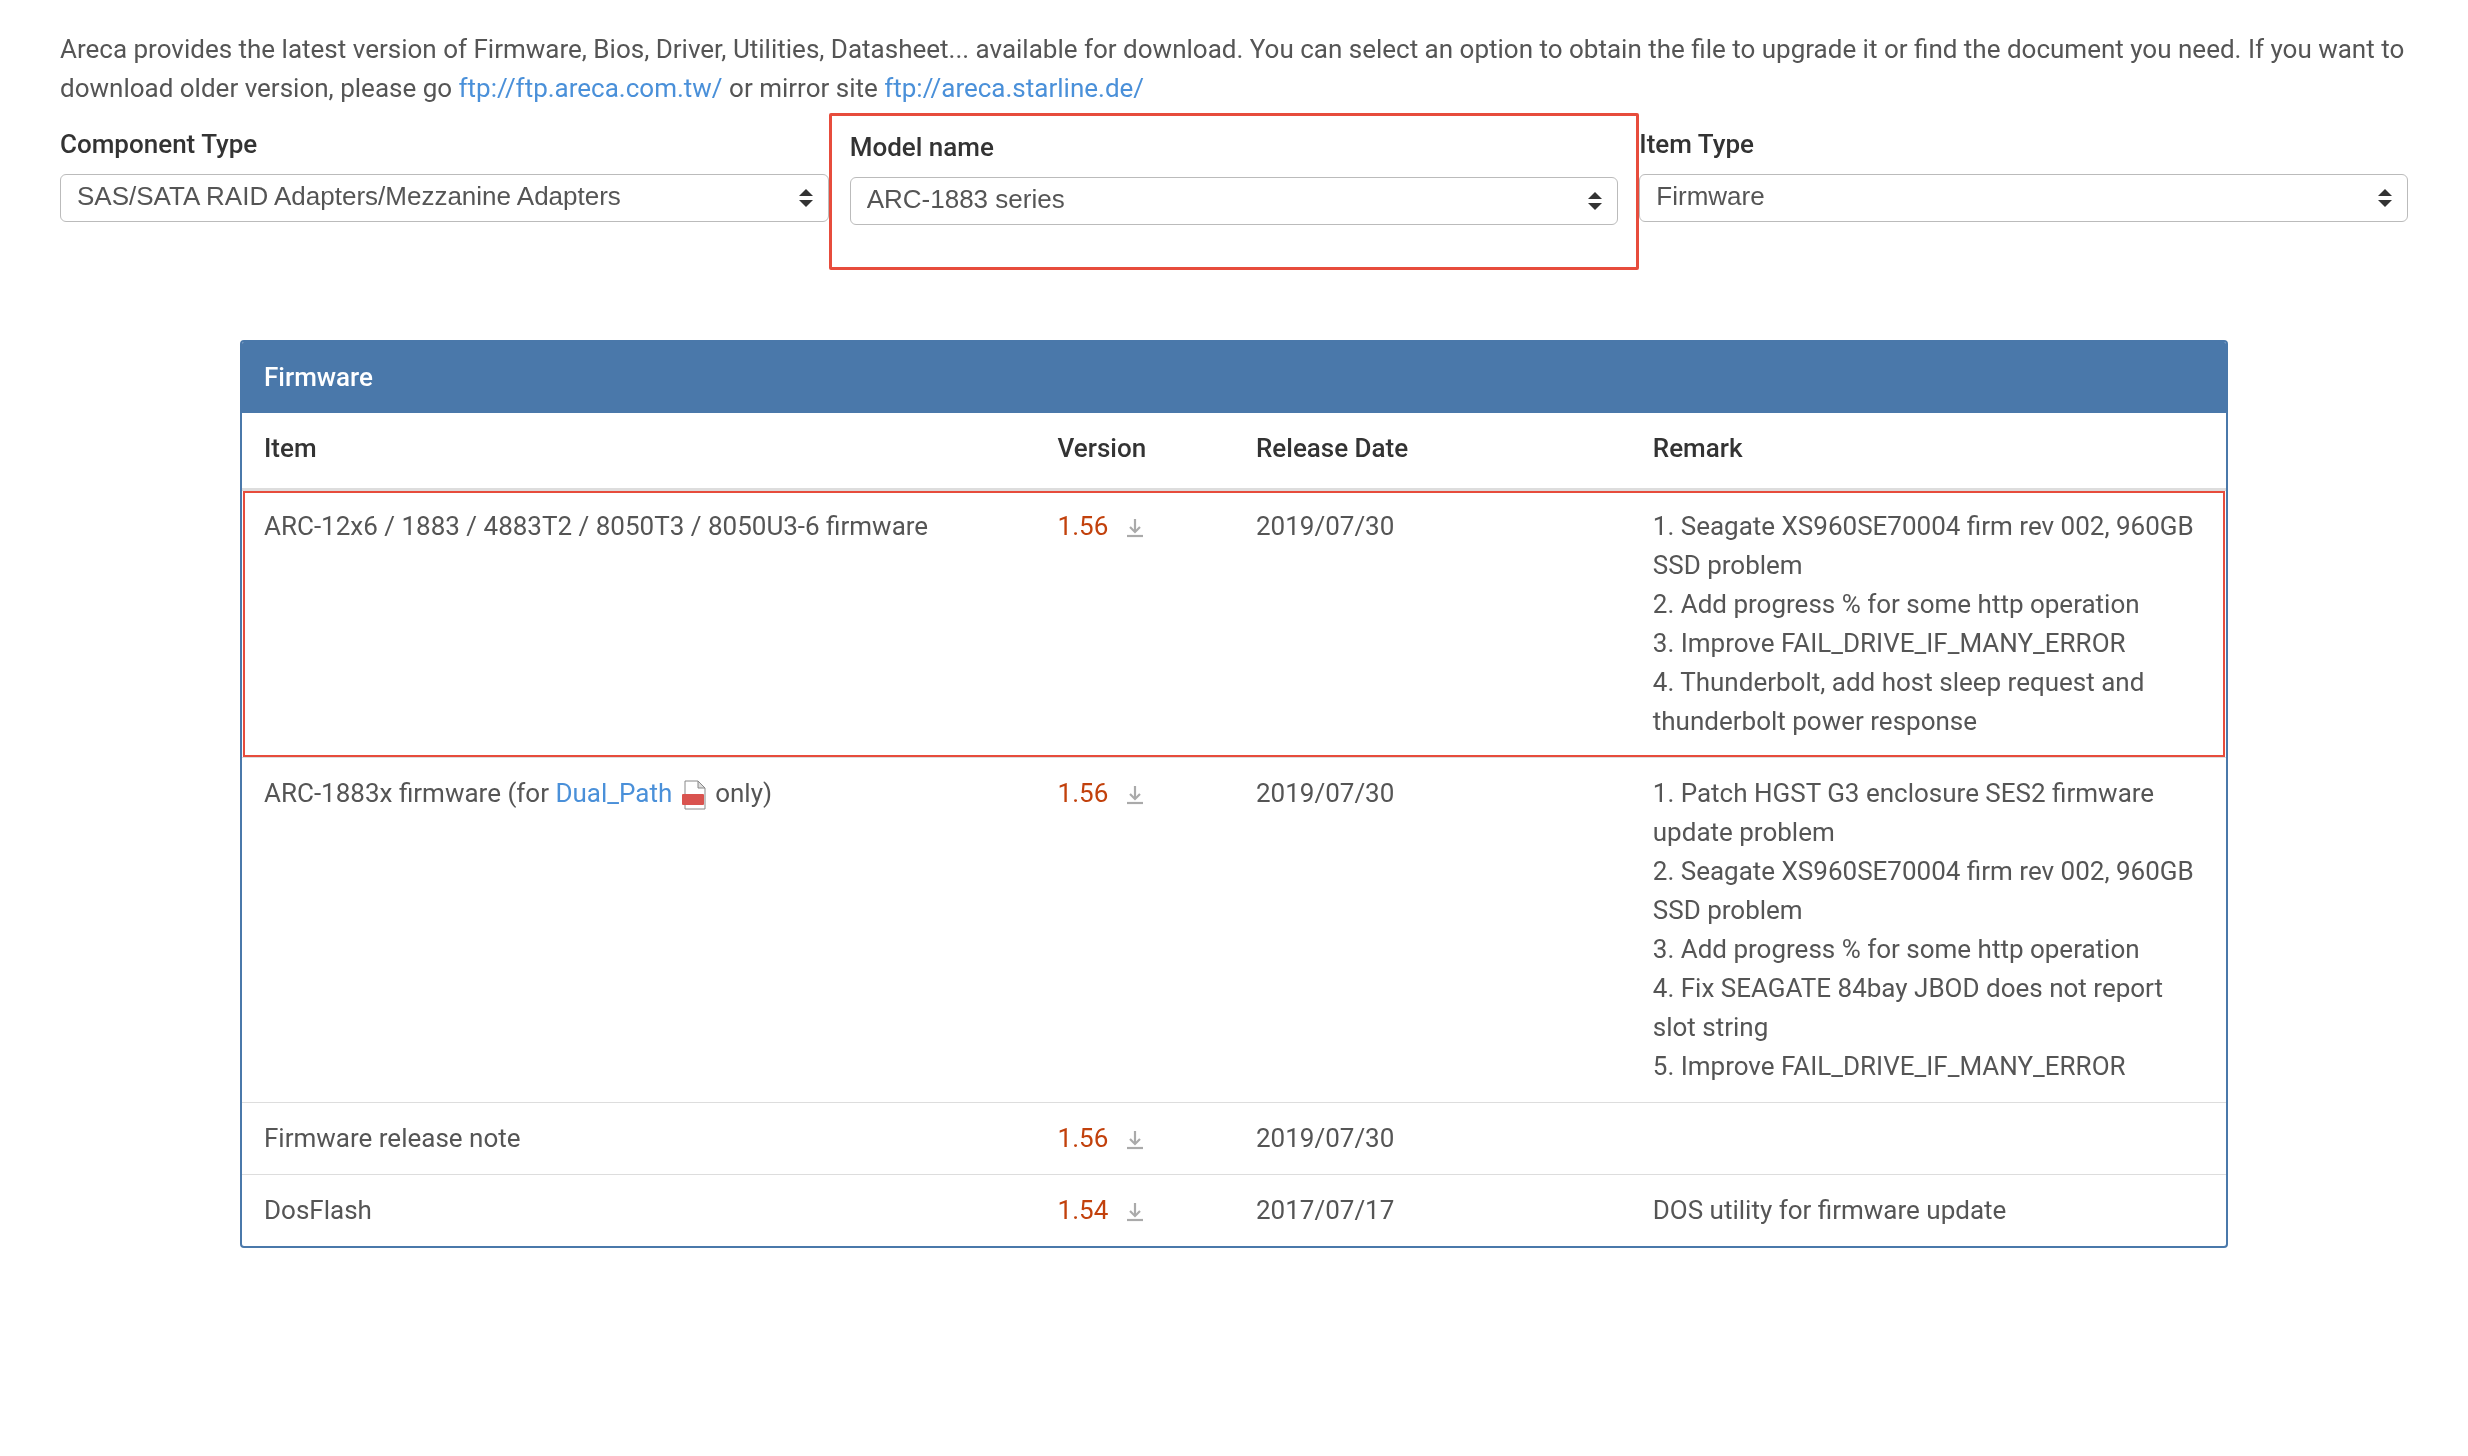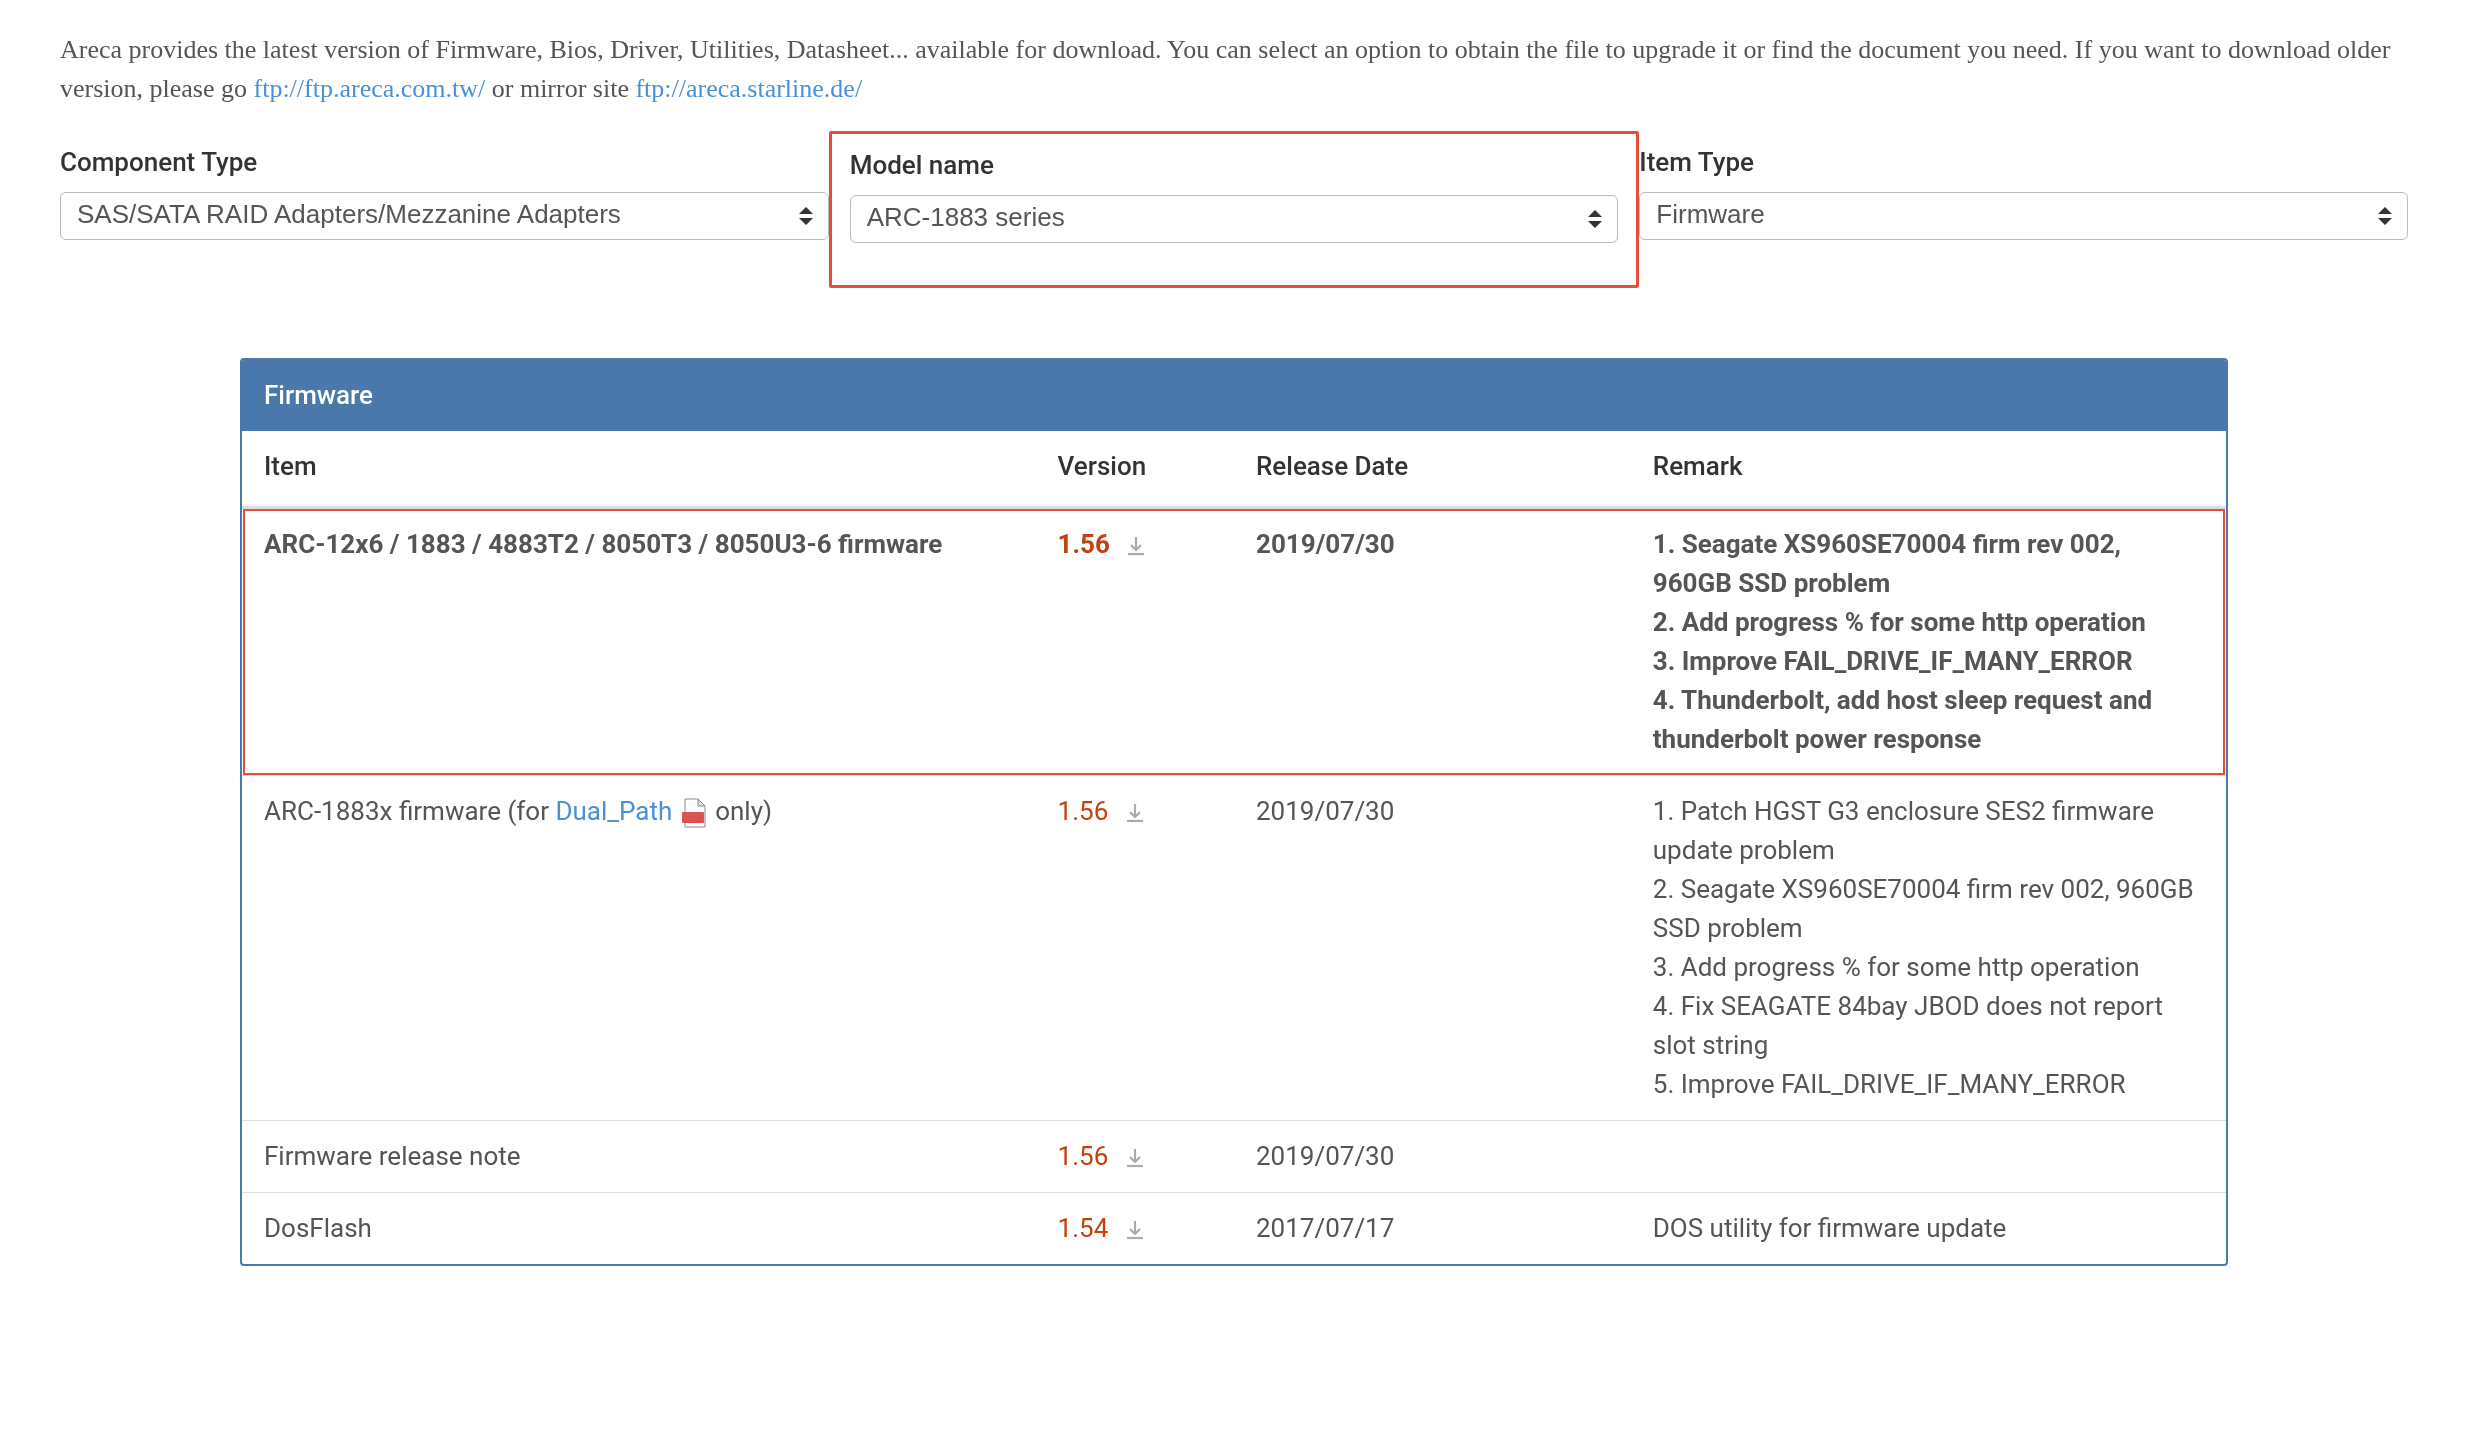--- a/index.html
+++ b/index.html
@@ -6,23 +6,22 @@
   body {
     margin: 0;
     padding: 30px 60px;
     font-family: -apple-system, BlinkMacSystemFont, "Segoe UI", Roboto, "Helvetica Neue", Arial, sans-serif;
     font-size: 26px;
     line-height: 1.5;
     color: #333;
     background: #fff;
   }
   .intro { 
-    margin-bottom: 35px; 
-    color: #555;
-    font-family: Liberation Serif, serif;
+    margin-bottom: 17px; 
+    color: #555;
   }
   a { color: #4a90d9; text-decoration: none; }
   .filters {
     display: flex;
     margin-bottom: 70px;
   }
   .filter {
     flex: 1;
     display: flex;
     flex-direction: column;
@@ -119,21 +118,20 @@
   .col-item    { width: 40%; }
   .col-version { width: 10%; }
   .col-date    { width: 20%; }
   .col-remark  { width: 30%; }
   .row-highlight td {
     
   }
   .row-highlight {
     outline: 2.5px solid #e74c3c;
     outline-offset: -3px;
-    font-weight: bold;
   }
 
   .version-link {
     color: #c2410c;
     text-decoration: none;
     margin-right: 8px;
   }
   .dl-icon {
     display: inline-block;
     vertical-align: middle;

